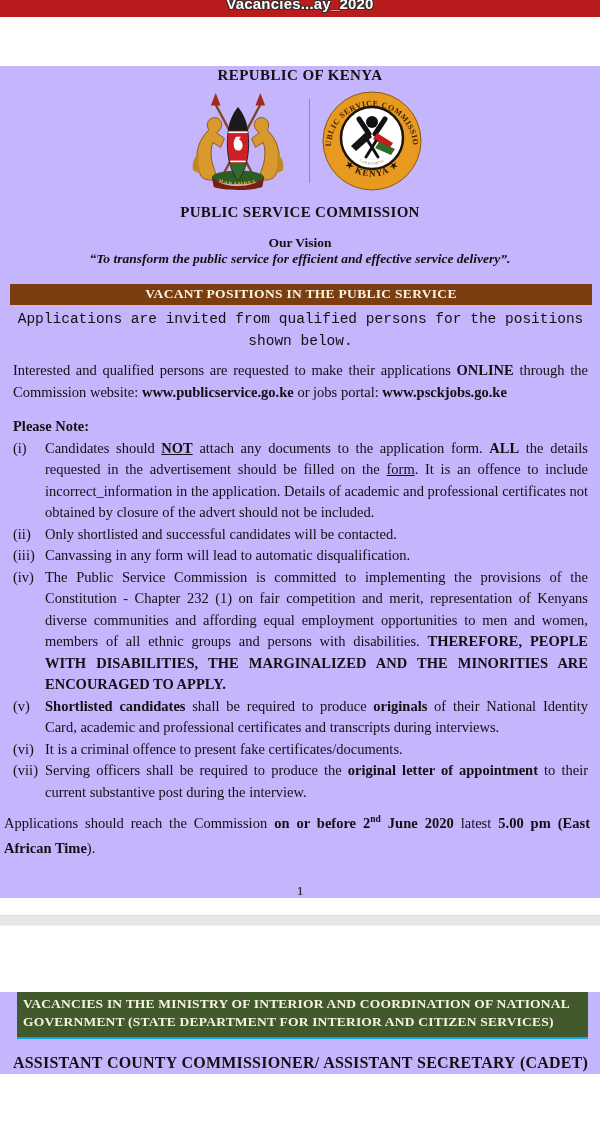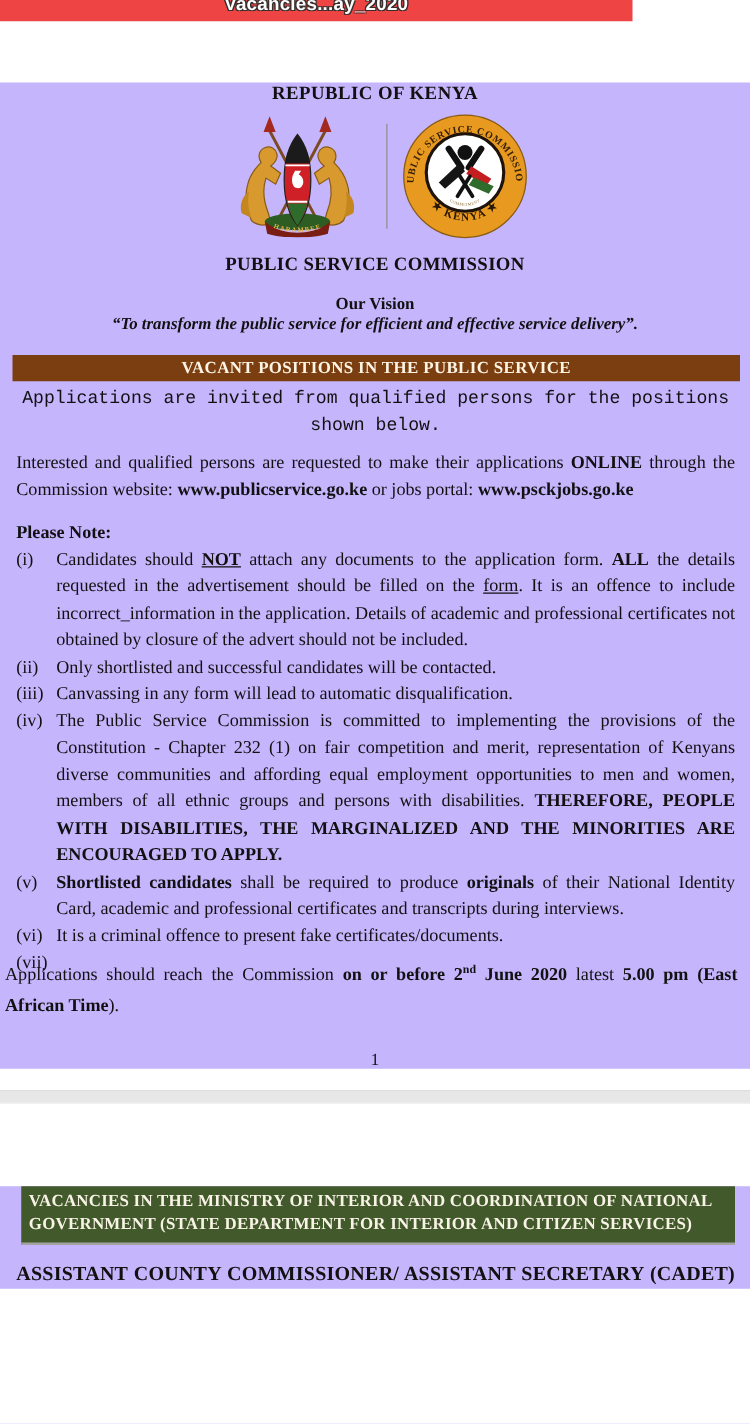--- a/index.html
+++ b/index.html
@@ -2,21 +2,21 @@
 <html><head>
 <meta charset="utf-8">
 <style>
   html,body{margin:0;padding:0;}
   body{
     width:600px;height:1139px;overflow:hidden;background:#ffffff;
     font-family:"Liberation Serif", serif;color:#111;position:relative;
   }
   
   .titlebar{
-    position:relative;width:506px;height:17px;background:#ef4444;overflow:hidden;
+    position:relative;width:600px;height:17px;background:#b91c1c;overflow:hidden;
   }
   .titlebar .title{
     position:absolute;top:-5px;left:0;width:100%;text-align:center;
     font-family:"Liberation Sans", sans-serif;font-size:15px;font-weight:bold;color:#fff;
     text-shadow:-1px -1px 0 #38302e,1px -1px 0 #38302e,-1px 1px 0 #38302e,1px 1px 0 #38302e;
     letter-spacing:.2px;
   }
   
   .page{background:#c4b5fd;}
   .center{text-align:center;}
@@ -44,21 +44,21 @@
   .seg-b{font-weight:bold;}
   .seg-u{text-decoration:underline;}
   .seg-bu{font-weight:bold;text-decoration:underline;}
   .seg-bsup{font-weight:bold;vertical-align:super;font-size:9.5px;line-height:0;}
   
   .page-sep{margin-top:17px;height:9px;background:#e7e7e7;border-top:1px solid #dddddd;border-bottom:1px solid #f1f1f1;}
   
   .banner-green{
     margin:66px 12px 0 17px;background:#42592b;color:#f8f3e6;
     font-size:13.5px;font-weight:bold;line-height:18px;padding:3px 6px 6px 6px;
-    letter-spacing:.2px;border-bottom:2px solid #a3a3a3;
+    letter-spacing:.2px;border-bottom:2px solid #0ea5e9;
   }
   .p-position{
     margin:13px 12px 0 13px;font-size:16px;font-weight:bold;line-height:21.5px;
     text-align:justify;text-align-last:justify;letter-spacing:.2px;
   }
   svg text{font-family:"Liberation Serif", serif;}
 </style>
 </head>
 <body>
 
@@ -178,20 +178,21 @@
           <span><span class="seg-b">Shortlisted candidates</span><span> shall be required to produce </span><span class="seg-b">originals</span><span> of their National Identity Card, academic and professional certificates and transcripts during interviews.</span></span>
         </div>
 
         <div class="doc-text note-row">
           <span class="note-num">(vi)</span>
           <span><span>It is a criminal offence to present fake certificates/documents.</span></span>
         </div>
 
         <div class="doc-text note-row">
           <span class="note-num">(vii)</span>
+          <span><span>Serving officers shall be required to produce the </span><span class="seg-b">original letter of appointment</span><span> to their current substantive post during the interview.</span></span>
         </div>
       </div>
 
     <div class="doc-text p-deadline"><span>Applications should reach the Commission </span><span class="seg-b">on or before 2</span><span class="seg-bsup">nd</span><span class="seg-b"> June 2020</span><span> latest </span><span class="seg-b">5.00 pm (East African Time</span><span>).</span></div>
 
     <div class="page-num center">1</div>
   </div>
 
   <div class="page-sep"></div>
 

